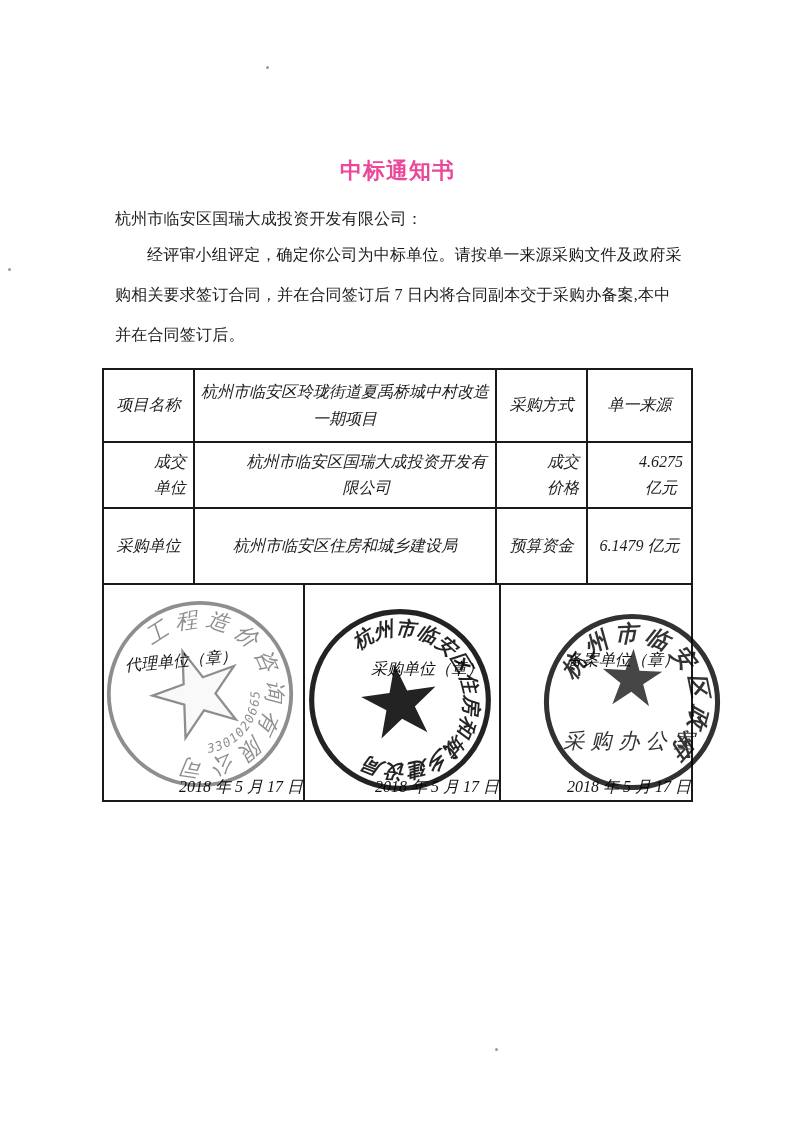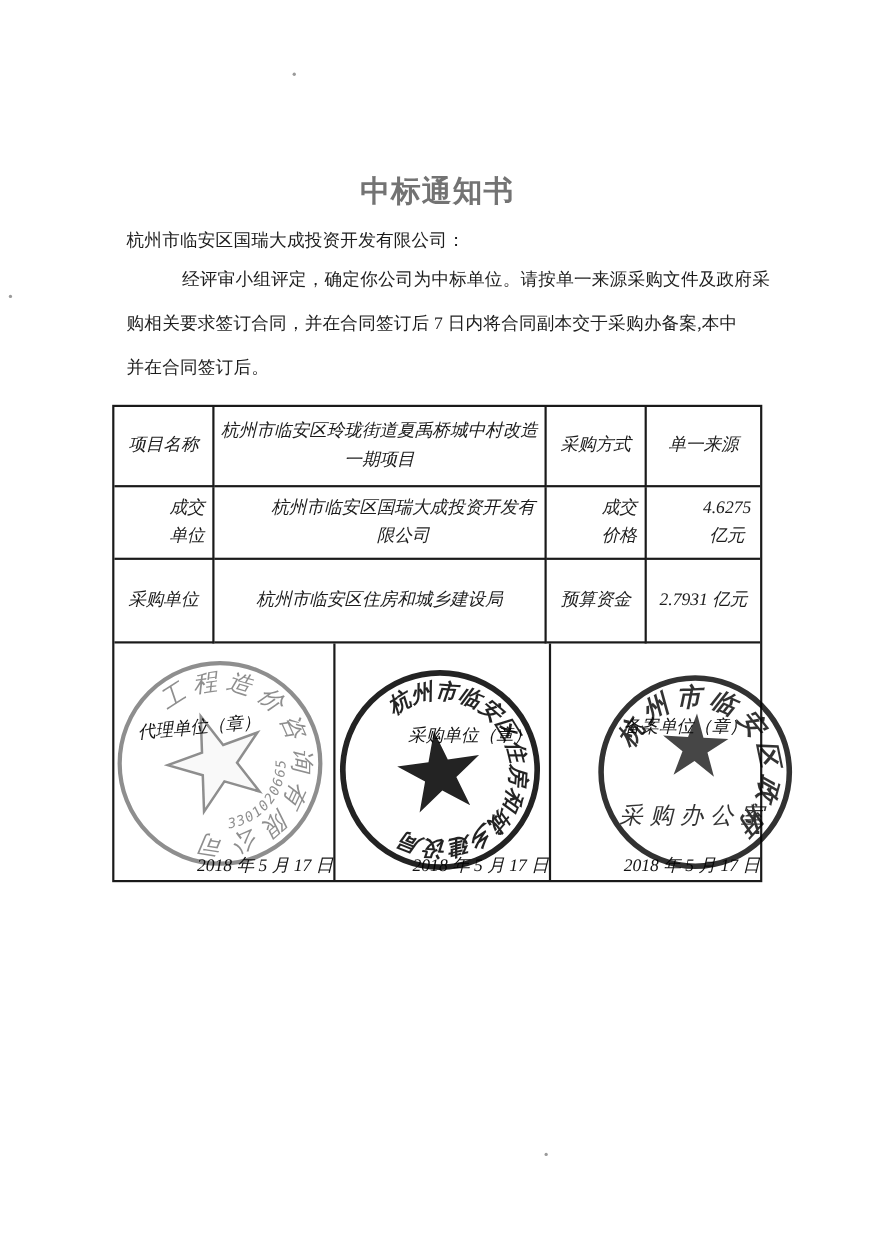--- a/index.html
+++ b/index.html
@@ -8,33 +8,33 @@
     background:#ffffff;
     font-family:"Liberation Serif","DejaVu Serif",serif;
     color:#1f1f1f;
     position:relative;
     overflow:hidden;
   }
   .page{position:absolute;inset:0;}
 
   .title{
     position:absolute;left:102px;top:156px;width:591px;
-    text-align:center;font-size:27px;font-weight:bold;letter-spacing:1px;
-    color:#737373;
+    text-align:center;font-size:22px;font-weight:bold;letter-spacing:1px;
+    color:#ec4899;
   }
   .addressee{
     position:absolute;left:115px;top:209px;width:600px;
     font-size:16px;color:#1c1c1c;letter-spacing:0.2px;
   }
   .bodytext{
     position:absolute;left:115px;top:235px;width:585px;
     font-size:16px;line-height:40px;color:#1c1c1c;letter-spacing:0.2px;
     white-space:nowrap;
   }
-  .bodytext .indent{padding-left:32px;text-align:right;}
+  .bodytext .indent{padding-left:32px;}
 
   
   .doc-table{
     position:absolute;left:102px;top:368px;width:591px;
     box-sizing:border-box;border:2px solid #1a1a1a;background:transparent;font-style:italic;
   }
   .tgrid{display:grid;grid-template-columns:91px 302px 91px 103px;}
   .cell{
     box-sizing:border-box;display:flex;align-items:center;justify-content:center;
     font-size:16px;color:#1c1c1c;text-align:center;line-height:1.65;
@@ -91,21 +91,21 @@
     <div class="tgrid">
       <div class="cell bR bB r2">成交单位</div>
       <div class="cell bR bB r2">杭州市临安区国瑞大成投资开发有限公司</div>
       <div class="cell bR bB r2">成交价格</div>
       <div class="cell bB r2">4.6275 亿元</div>
     </div>
     <div class="tgrid">
       <div class="cell bR bB r3">采购单位</div>
       <div class="cell bR bB r3">杭州市临安区住房和城乡建设局</div>
       <div class="cell bR bB r3">预算资金</div>
-      <div class="cell bB r3">2.7931 亿元</div>
+      <div class="cell bB r3">6.1479 亿元</div>
     </div>
 
     <div class="stamp-row">
       <div class="stamp-cell bR">
         <div class="stamp-label" style="left:21px;top:66px;transform:rotate(-5deg);">代理单位（章）</div>
         <div class="stamp-date">2018 年 5 月 17 日</div>
       </div>
       <div class="stamp-cell bR">
         <div class="stamp-label" style="left:32px;top:74px;margin-left:34px;">采购单位（章）</div>
         <div class="stamp-date">2018 年 5 月 17 日</div>

